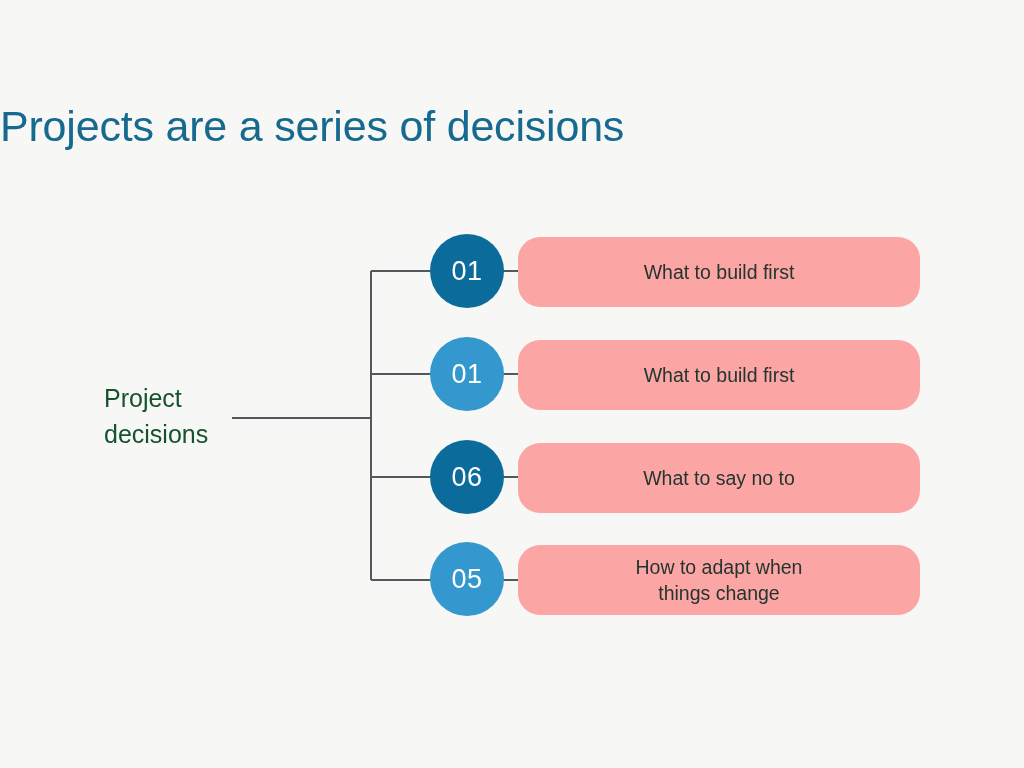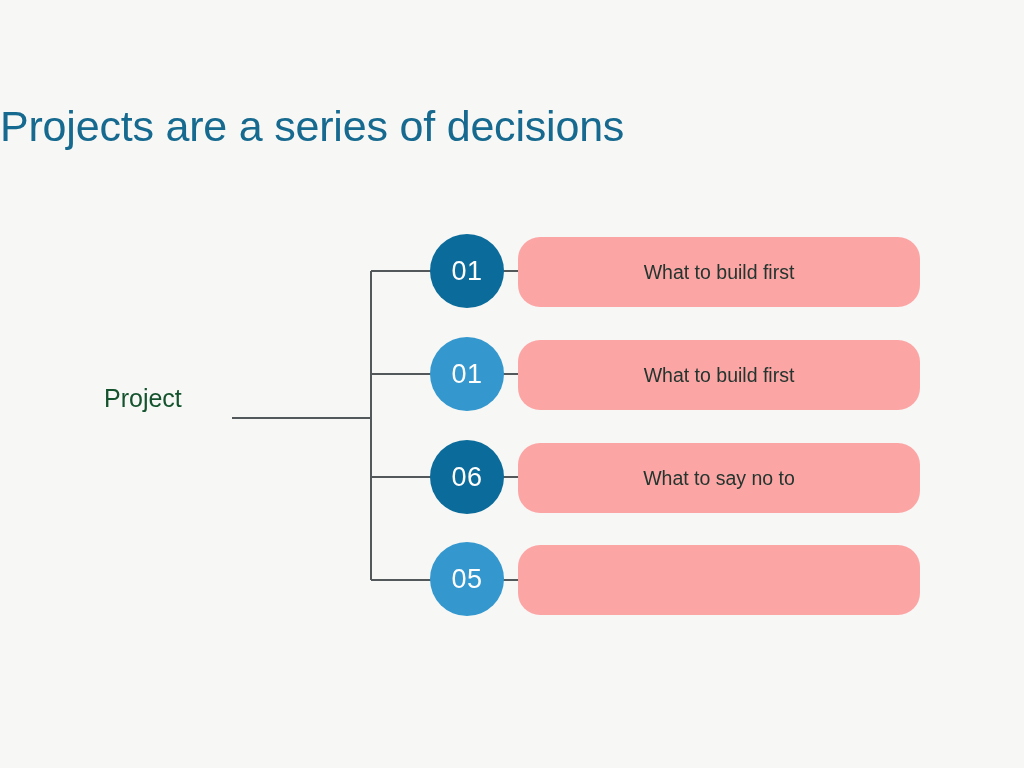--- a/index.html
+++ b/index.html
@@ -110,20 +110,21 @@
 </style>
 </head>
 <body>
 
 <div class="slide">
 
   <div class="slide-title">Projects are a series of decisions</div>
 
   <div class="root-label">
     <span>Project</span>
+    <span>decisions</span>
   </div>
 
   <svg class="connectors" viewBox="0 0 1024 768" width="1024" height="768">
     <g stroke="#53595a" stroke-width="2" fill="none" shape-rendering="crispEdges">
       <line x1="232" y1="418" x2="371" y2="418"></line>
       <line x1="371" y1="271" x2="371" y2="580"></line>
       <line x1="371" y1="271" x2="432" y2="271"></line>
       <line x1="371" y1="374" x2="432" y2="374"></line>
       <line x1="371" y1="477" x2="432" y2="477"></line>
       <line x1="371" y1="580" x2="432" y2="580"></line>
@@ -158,17 +159,19 @@
       <div class="card-text">
         <span class="l">What to say no to</span>
       </div>
     </div>
   </div>
 
   <div class="row row-4">
     <div class="badge light">05</div>
     <div class="card">
       <div class="card-text">
+        <span class="l">How to adapt when</span>
+        <span class="l">things change</span>
       </div>
     </div>
   </div>
 
 </div>
 
 </body></html>

